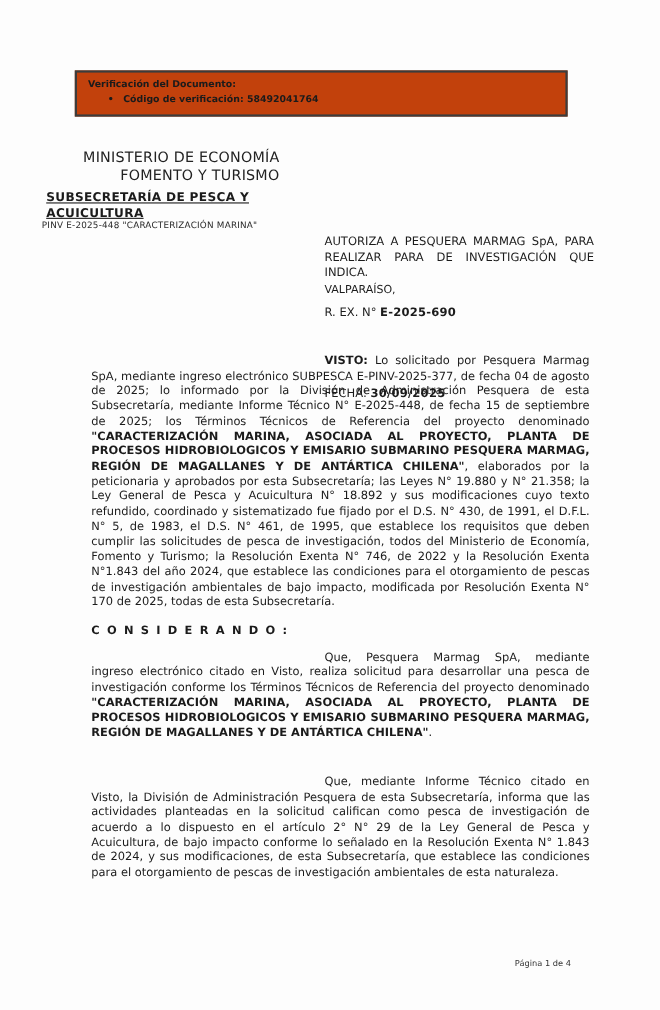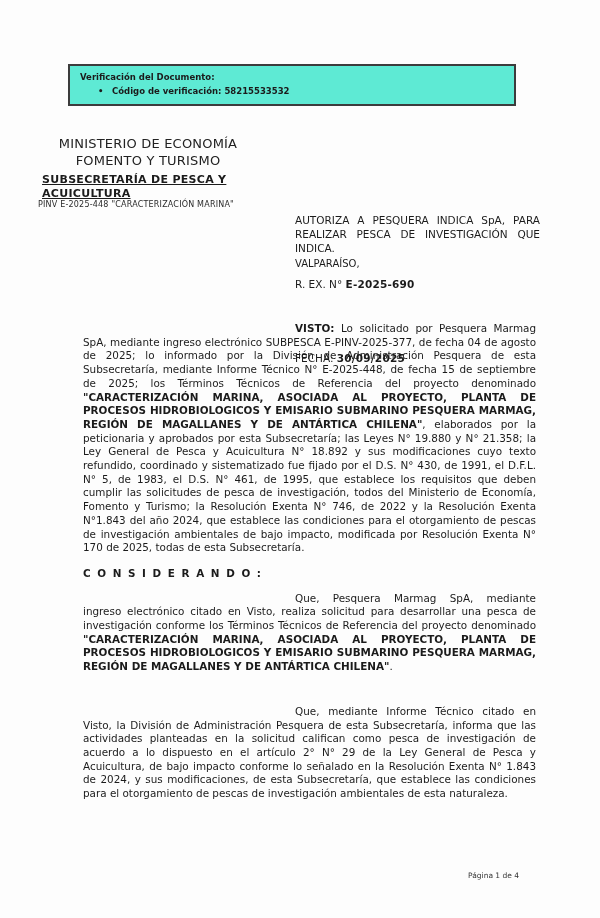--- a/index.html
+++ b/index.html
@@ -6,32 +6,32 @@
   html,body { background:#ffffff; }
   body {
     width:600px; height:918px; position:relative; overflow:hidden;
     font-family:"DejaVu Sans", sans-serif; color:#1b1b1b;
   }
   .page { position:absolute; inset:0; background:#fdfdfd; }
 
   
   .verify-box {
     position:absolute; left:68px; top:64px; width:448px;
-    border:2px solid #3c3c3c; background:#5eead4;
+    border:2px solid #3c3c3c; background:#c2410c;
     padding:5px 6px 7px 10px;
     font-size:8.5px; font-weight:bold; line-height:12.5px;
   }
   .verify-box ul { list-style:none; margin-top:1px; }
   .verify-box li { position:relative; padding-left:32px; white-space:nowrap; }
   .verify-box li::before { content:"\2022"; position:absolute; left:18px; top:0; }
 
   
   .ministry {
     position:absolute; left:42px; top:136px; width:212px;
-    text-align:center; font-size:13px; line-height:16.5px; letter-spacing:0.2px;
+    text-align:right; font-size:13px; line-height:16.5px; letter-spacing:0.2px;
     color:#222;
   }
   .subsecretaria {
     position:absolute; left:42px; top:173px; width:212px;
     text-align:left; font-size:11px; font-weight:bold;
     text-decoration:underline; line-height:14px; letter-spacing:0.3px;
   }
   .project-ref {
     position:absolute; left:38px; top:200px;
     font-size:8px; letter-spacing:0.2px; color:#2a2a2a;
@@ -66,32 +66,32 @@
   }
 </style>
 </head>
 <body>
 
 <div class="page">
 
   <div class="verify-box">
     <div>Verificación del Documento:</div>
     <ul>
-      <li>Código de verificación: 58215533532</li>
+      <li>Código de verificación: 58492041764</li>
     </ul>
   </div>
 
   <div class="ministry">
     <div>MINISTERIO DE ECONOMÍA</div>
     <div>FOMENTO Y TURISMO</div>
   </div>
   <div class="subsecretaria">SUBSECRETARÍA DE PESCA Y ACUICULTURA</div>
   <div class="project-ref">PINV E-2025-448 "CARACTERIZACIÓN MARINA"</div>
 
-  <div class="subject">AUTORIZA A PESQUERA INDICA SpA, PARA REALIZAR PESCA DE INVESTIGACIÓN QUE INDICA.</div>
+  <div class="subject">AUTORIZA A PESQUERA MARMAG SpA, PARA REALIZAR PARA DE INVESTIGACIÓN QUE INDICA.</div>
   <div class="city">VALPARAÍSO,</div>
   <div class="rex"><span>R. EX. N° </span><b>E-2025-690</b></div>
   <div class="fecha"><span>FECHA: </span><b>30/09/2025</b></div>
 
   <div class="body-text">
     <p class="para"><b>VISTO:</b><span> Lo solicitado por Pesquera Marmag SpA, mediante ingreso electrónico SUBPESCA E-PINV-2025-377, de fecha 04 de agosto de 2025; lo informado por la División de Administración Pesquera de esta Subsecretaría, mediante Informe Técnico N° E-2025-448, de fecha 15 de septiembre de 2025; los Términos Técnicos de Referencia del proyecto denominado </span><b>"CARACTERIZACIÓN MARINA, ASOCIADA AL PROYECTO, PLANTA DE PROCESOS HIDROBIOLOGICOS Y EMISARIO SUBMARINO PESQUERA MARMAG, REGIÓN DE MAGALLANES Y DE ANTÁRTICA CHILENA"</b><span>, elaborados por la peticionaria y aprobados por esta Subsecretaría; las Leyes N° 19.880 y N° 21.358; la Ley General de Pesca y Acuicultura N° 18.892 y sus modificaciones cuyo texto refundido, coordinado y sistematizado fue fijado por el D.S. N° 430, de 1991, el D.F.L. N° 5, de 1983, el D.S. N° 461, de 1995, que establece los requisitos que deben cumplir las solicitudes de pesca de investigación, todos del Ministerio de Economía, Fomento y Turismo; la Resolución Exenta N° 746, de 2022 y la Resolución Exenta N°1.843 del año 2024, que establece las condiciones para el otorgamiento de pescas de investigación ambientales de bajo impacto, modificada por Resolución Exenta N° 170 de 2025, todas de esta Subsecretaría.</span></p>
 
     <p class="heading">C O N S I D E R A N D O :</p>
 
     <p class="para"><span>Que, Pesquera Marmag SpA, mediante ingreso electrónico citado en Visto, realiza solicitud para desarrollar una pesca de investigación conforme los Términos Técnicos de Referencia del proyecto denominado </span><b>"CARACTERIZACIÓN MARINA, ASOCIADA AL PROYECTO, PLANTA DE PROCESOS HIDROBIOLOGICOS Y EMISARIO SUBMARINO PESQUERA MARMAG, REGIÓN DE MAGALLANES Y DE ANTÁRTICA CHILENA"</b><span>.</span></p>

